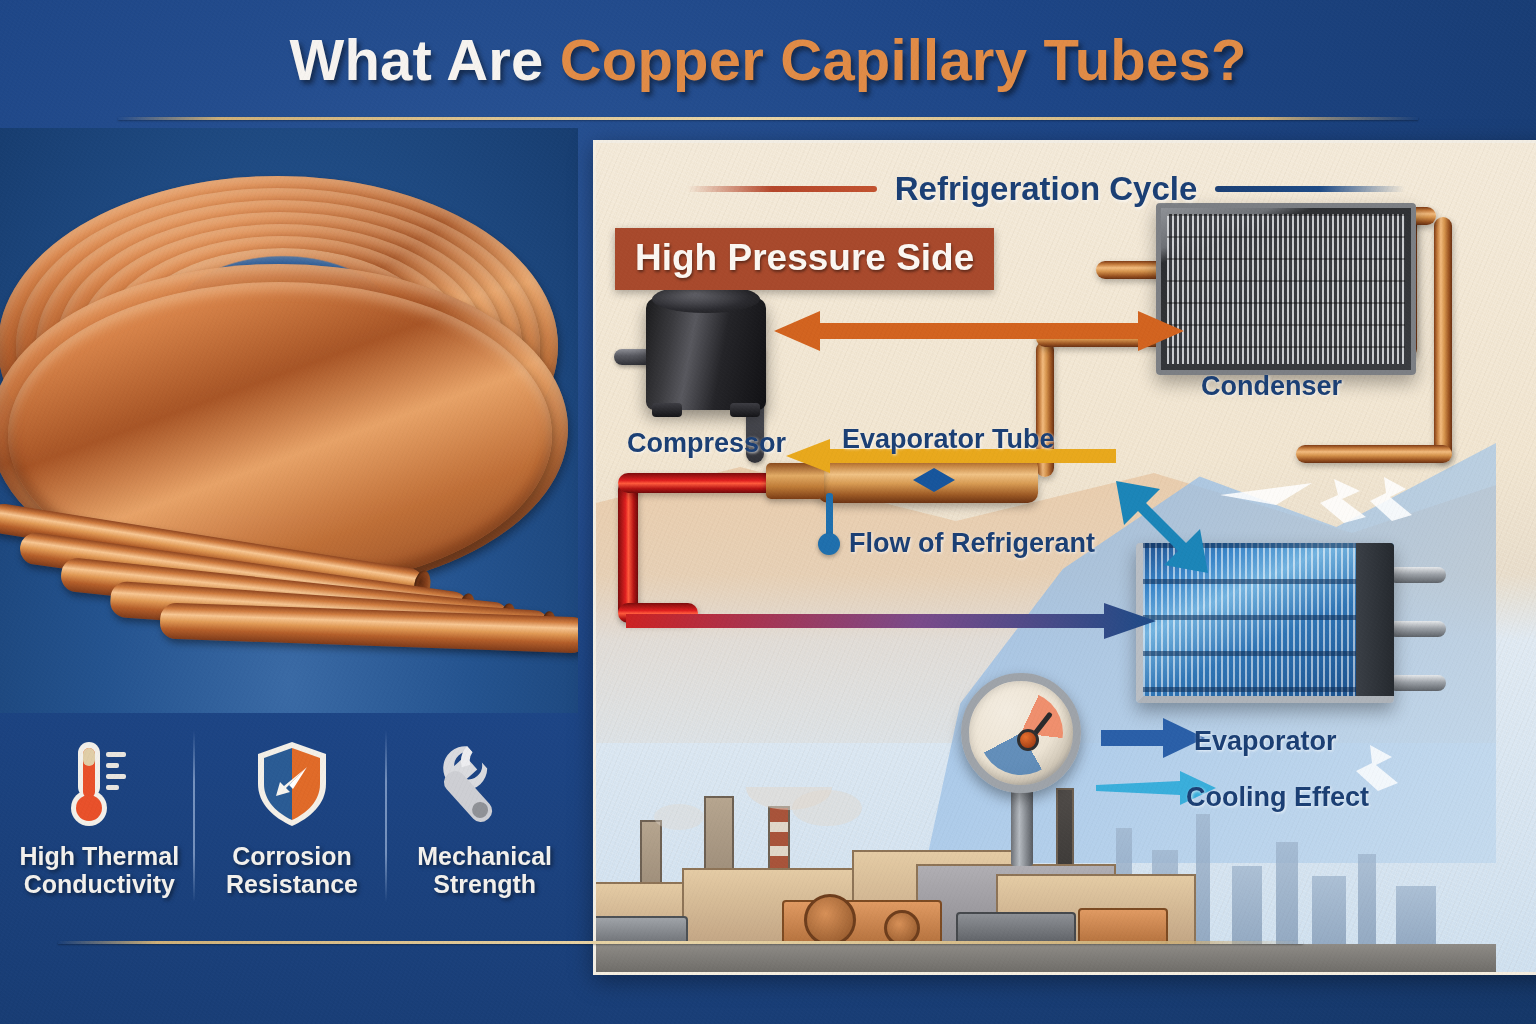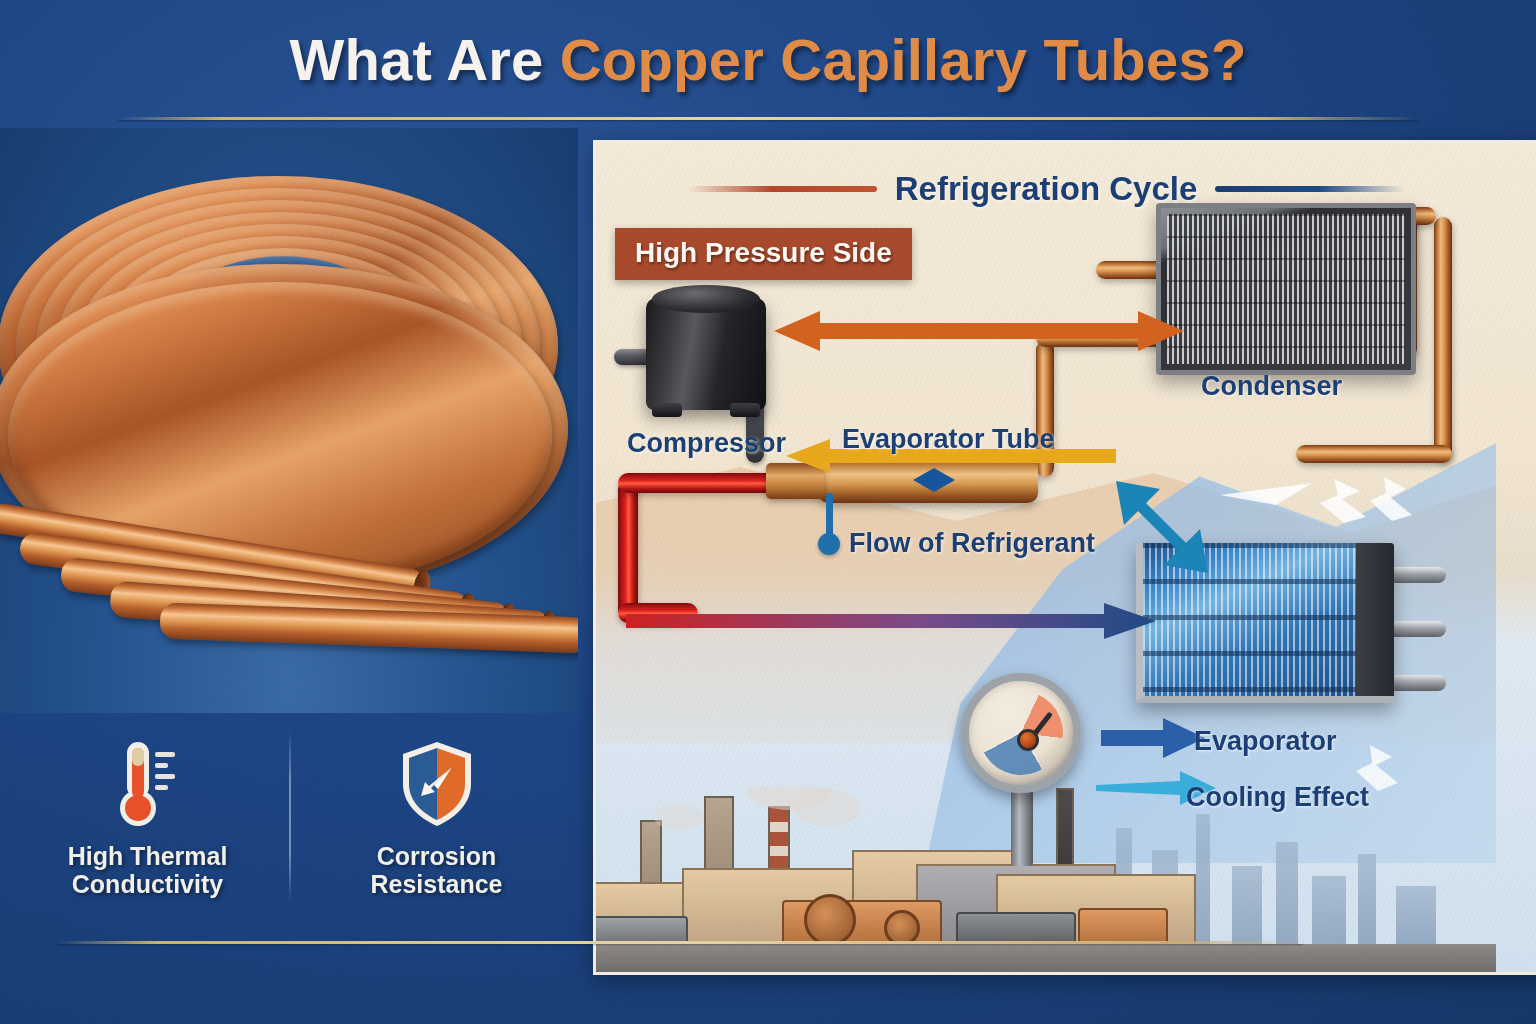--- a/index.html
+++ b/index.html
@@ -105,21 +105,21 @@
     position:absolute; left:0; top:22px; width:900px; height:48px; z-index:12;
     display:flex; align-items:center; justify-content:center; gap:18px;
   }
   .cycle-title{ font-size:33px; font-weight:bold; color:#1b3f74; text-shadow:1px 2px 3px rgba(255,255,255,.6); white-space:nowrap;}
   .line-red{ width:190px; height:6px; border-radius:3px;
              background:linear-gradient(to right, rgba(190,70,40,0), #b4462a 45%, #c2522f 100%); }
   .line-blue{ width:190px; height:6px; border-radius:3px;
               background:linear-gradient(to left, rgba(30,70,130,0), #1d4a86 45%, #1b3f74 100%); }
 
   .badge{
-    position:absolute; z-index:14; color:#fbf7f2; font-size:28px; font-weight:bold;
+    position:absolute; z-index:14; color:#fbf7f2; font-size:37px; font-weight:bold;
     padding:9px 20px 11px; text-shadow:1px 2px 3px rgba(0,0,0,.45);
     box-shadow:0 3px 8px rgba(0,0,0,.3); white-space:nowrap;
   }
   #badge-high{ left:19px; top:85px; background:#a8492c; }
   #badge-low{ left:27px; top:510px; background:#1c3a5e; }
 
   .dlabel{
     position:absolute; z-index:20; color:#1b3f74; font-size:27px; font-weight:bold;
     text-shadow:1px 1px 3px rgba(255,255,255,.75); white-space:nowrap;
   }
@@ -321,20 +321,37 @@
         <path d="M56 30 L36 50 L30 44 L26 58 L40 54 L34 48 Z" fill="#f7f4ee"></path>
         <path d="M57 29 L39 47 L43 51 Z" fill="#ffffff"></path>
       </svg>
     </div>
     <div class="f-label">
       <div>Corrosion</div>
       <div>Resistance</div>
     </div>
   </div>
 
+  <div class="feature">
+    <div class="f-icon">
+      <svg width="92" height="92" viewBox="0 0 92 92">
+        <g transform="rotate(-42 46 46)">
+          <path d="M58 6 a22 22 0 1 0 0 30 l0 -8 a14 14 0 1 1 0 -14 Z" fill="#d9dade"></path>
+          <rect x="24" y="12" width="26" height="18" fill="#d9dade"></rect>
+          <rect x="14" y="14" width="22" height="60" rx="10" fill="#cdced3"></rect>
+          <circle cx="25" cy="62" r="8" fill="#8f9196"></circle>
+          <path d="M58 6 a22 22 0 0 0 -18 12 l8 4 a14 14 0 0 1 10 -8 Z" fill="#ececef"></path>
+        </g>
+      </svg>
+    </div>
+    <div class="f-label">
+      <div>Mechanical</div>
+      <div>Strength</div>
+    </div>
+  </div>
 </div>
 
 <div class="panel">
   <div class="sand"></div>
   <div class="sky-blue"></div>
   <div class="panel-texture"></div>
 
   <div class="scene">
     <div class="skyline" style="left:520px; width:16px; height:118px;"></div>
     <div class="skyline" style="left:556px; width:26px; height:96px;"></div>

